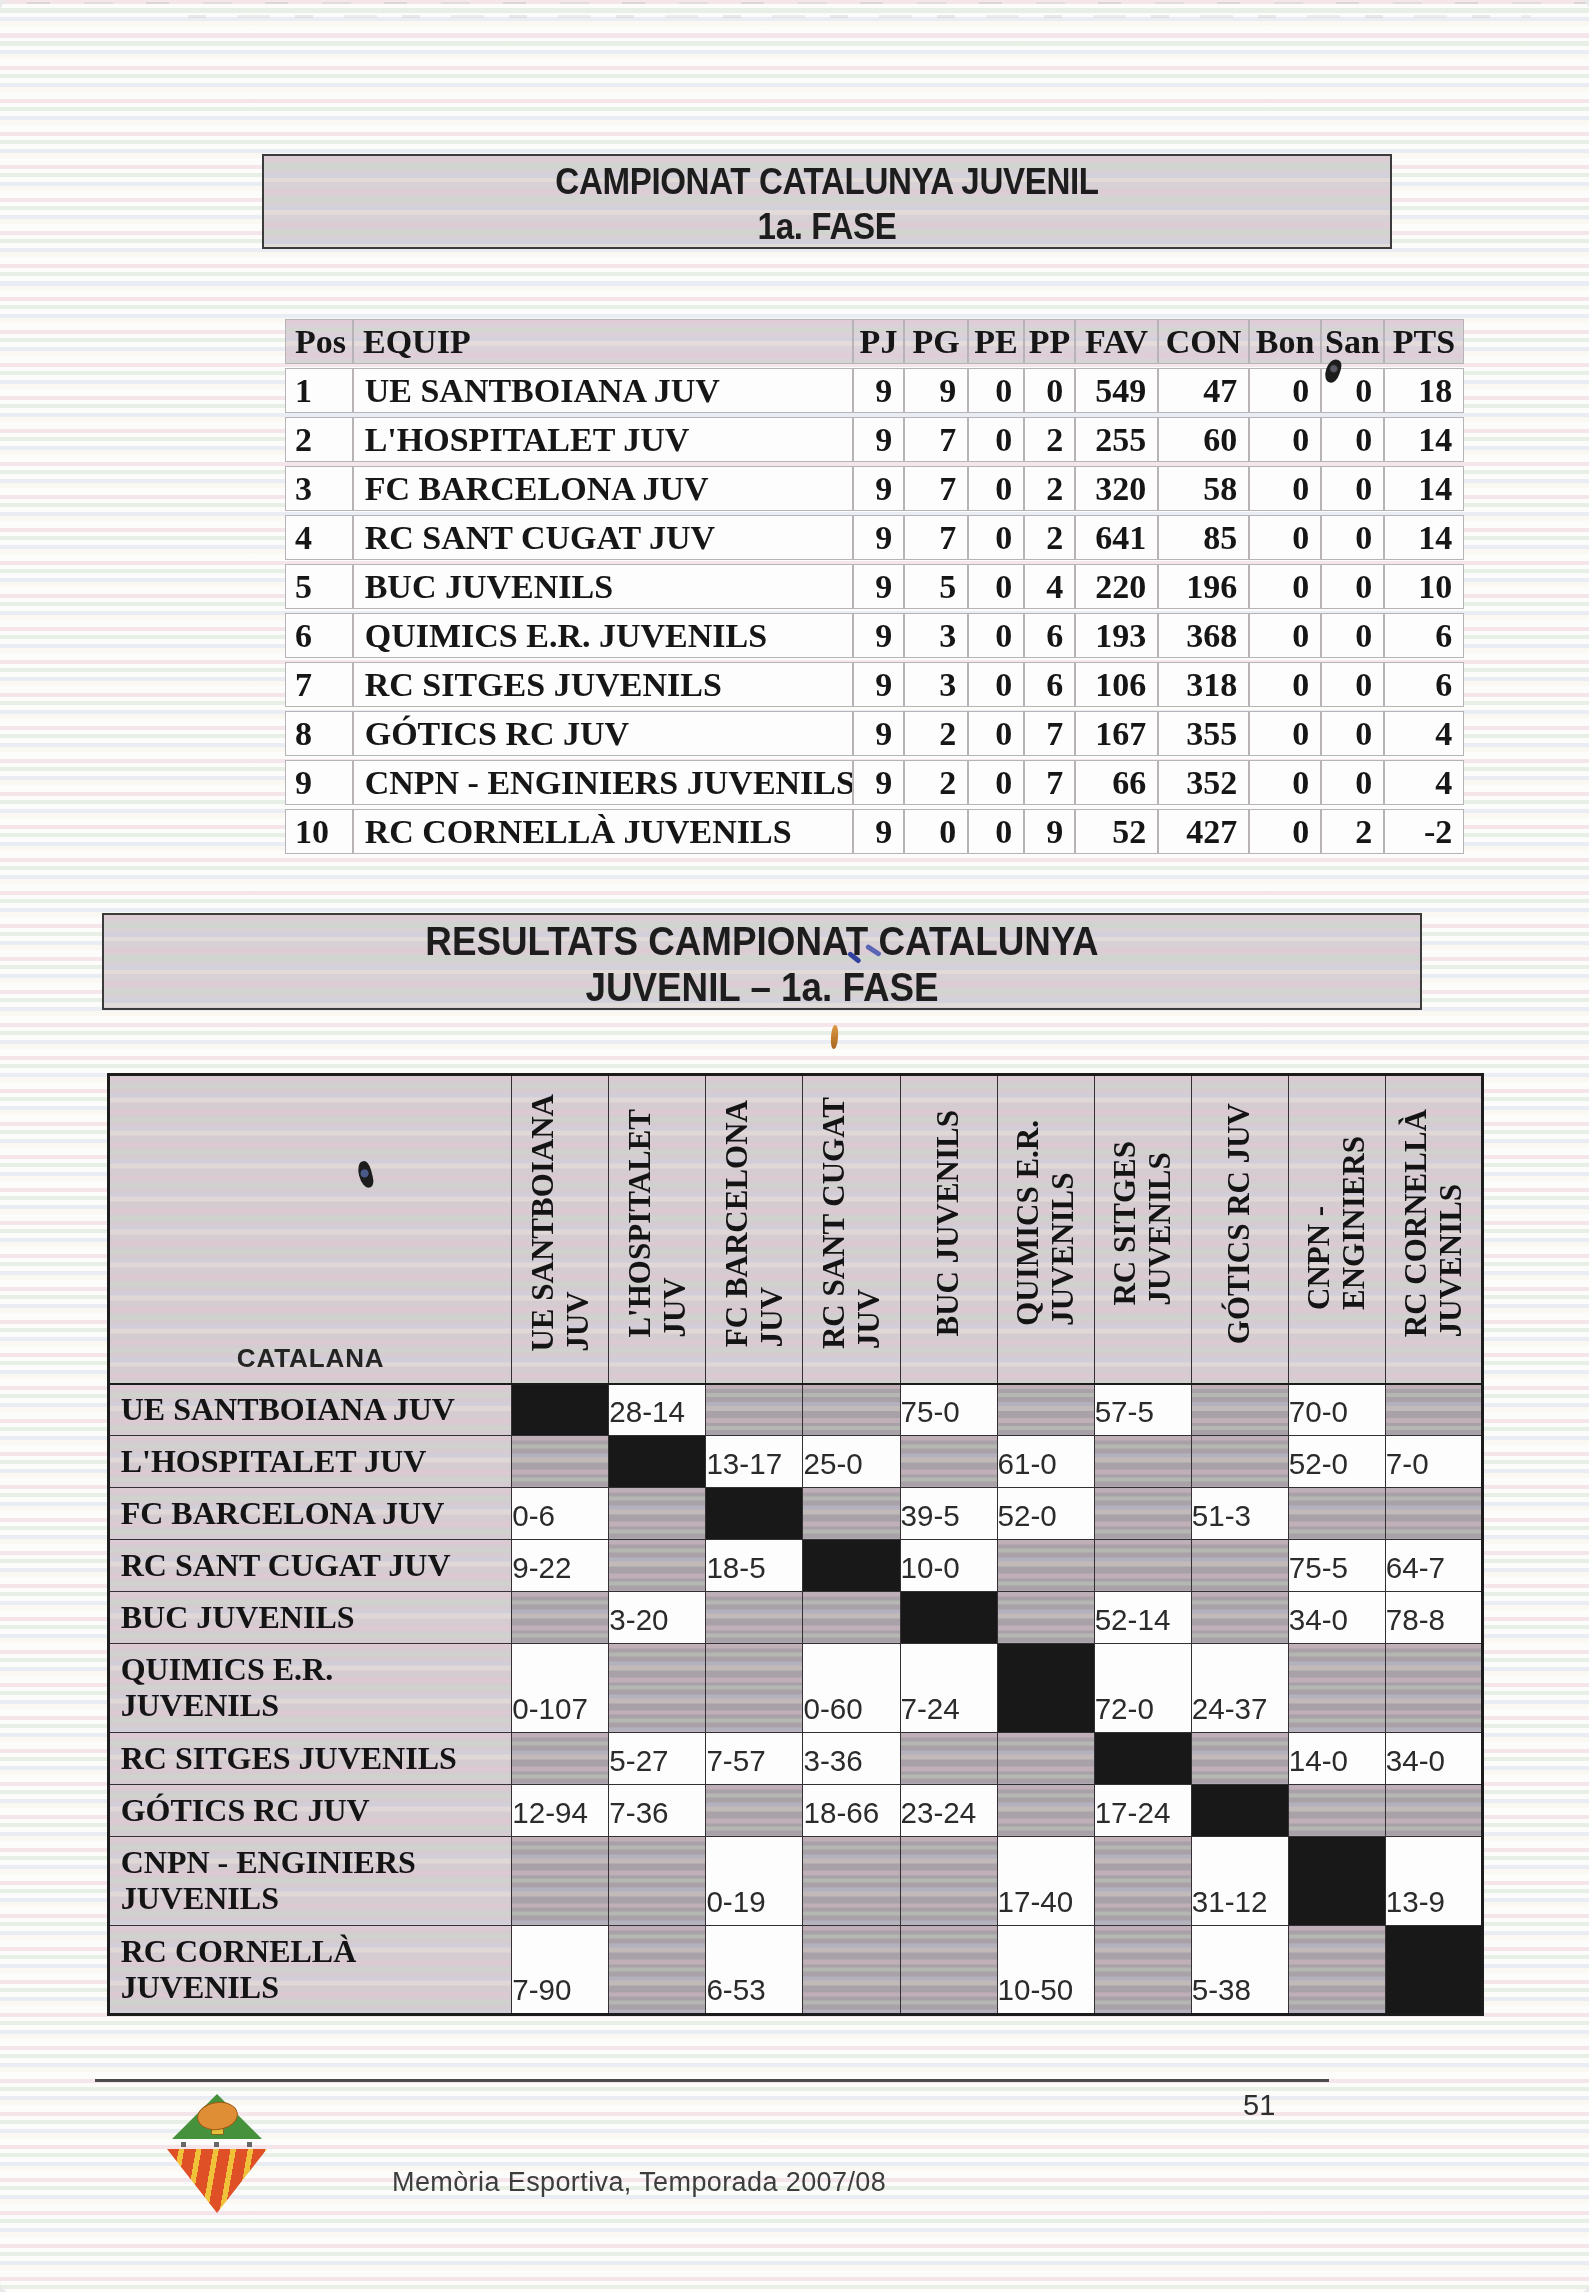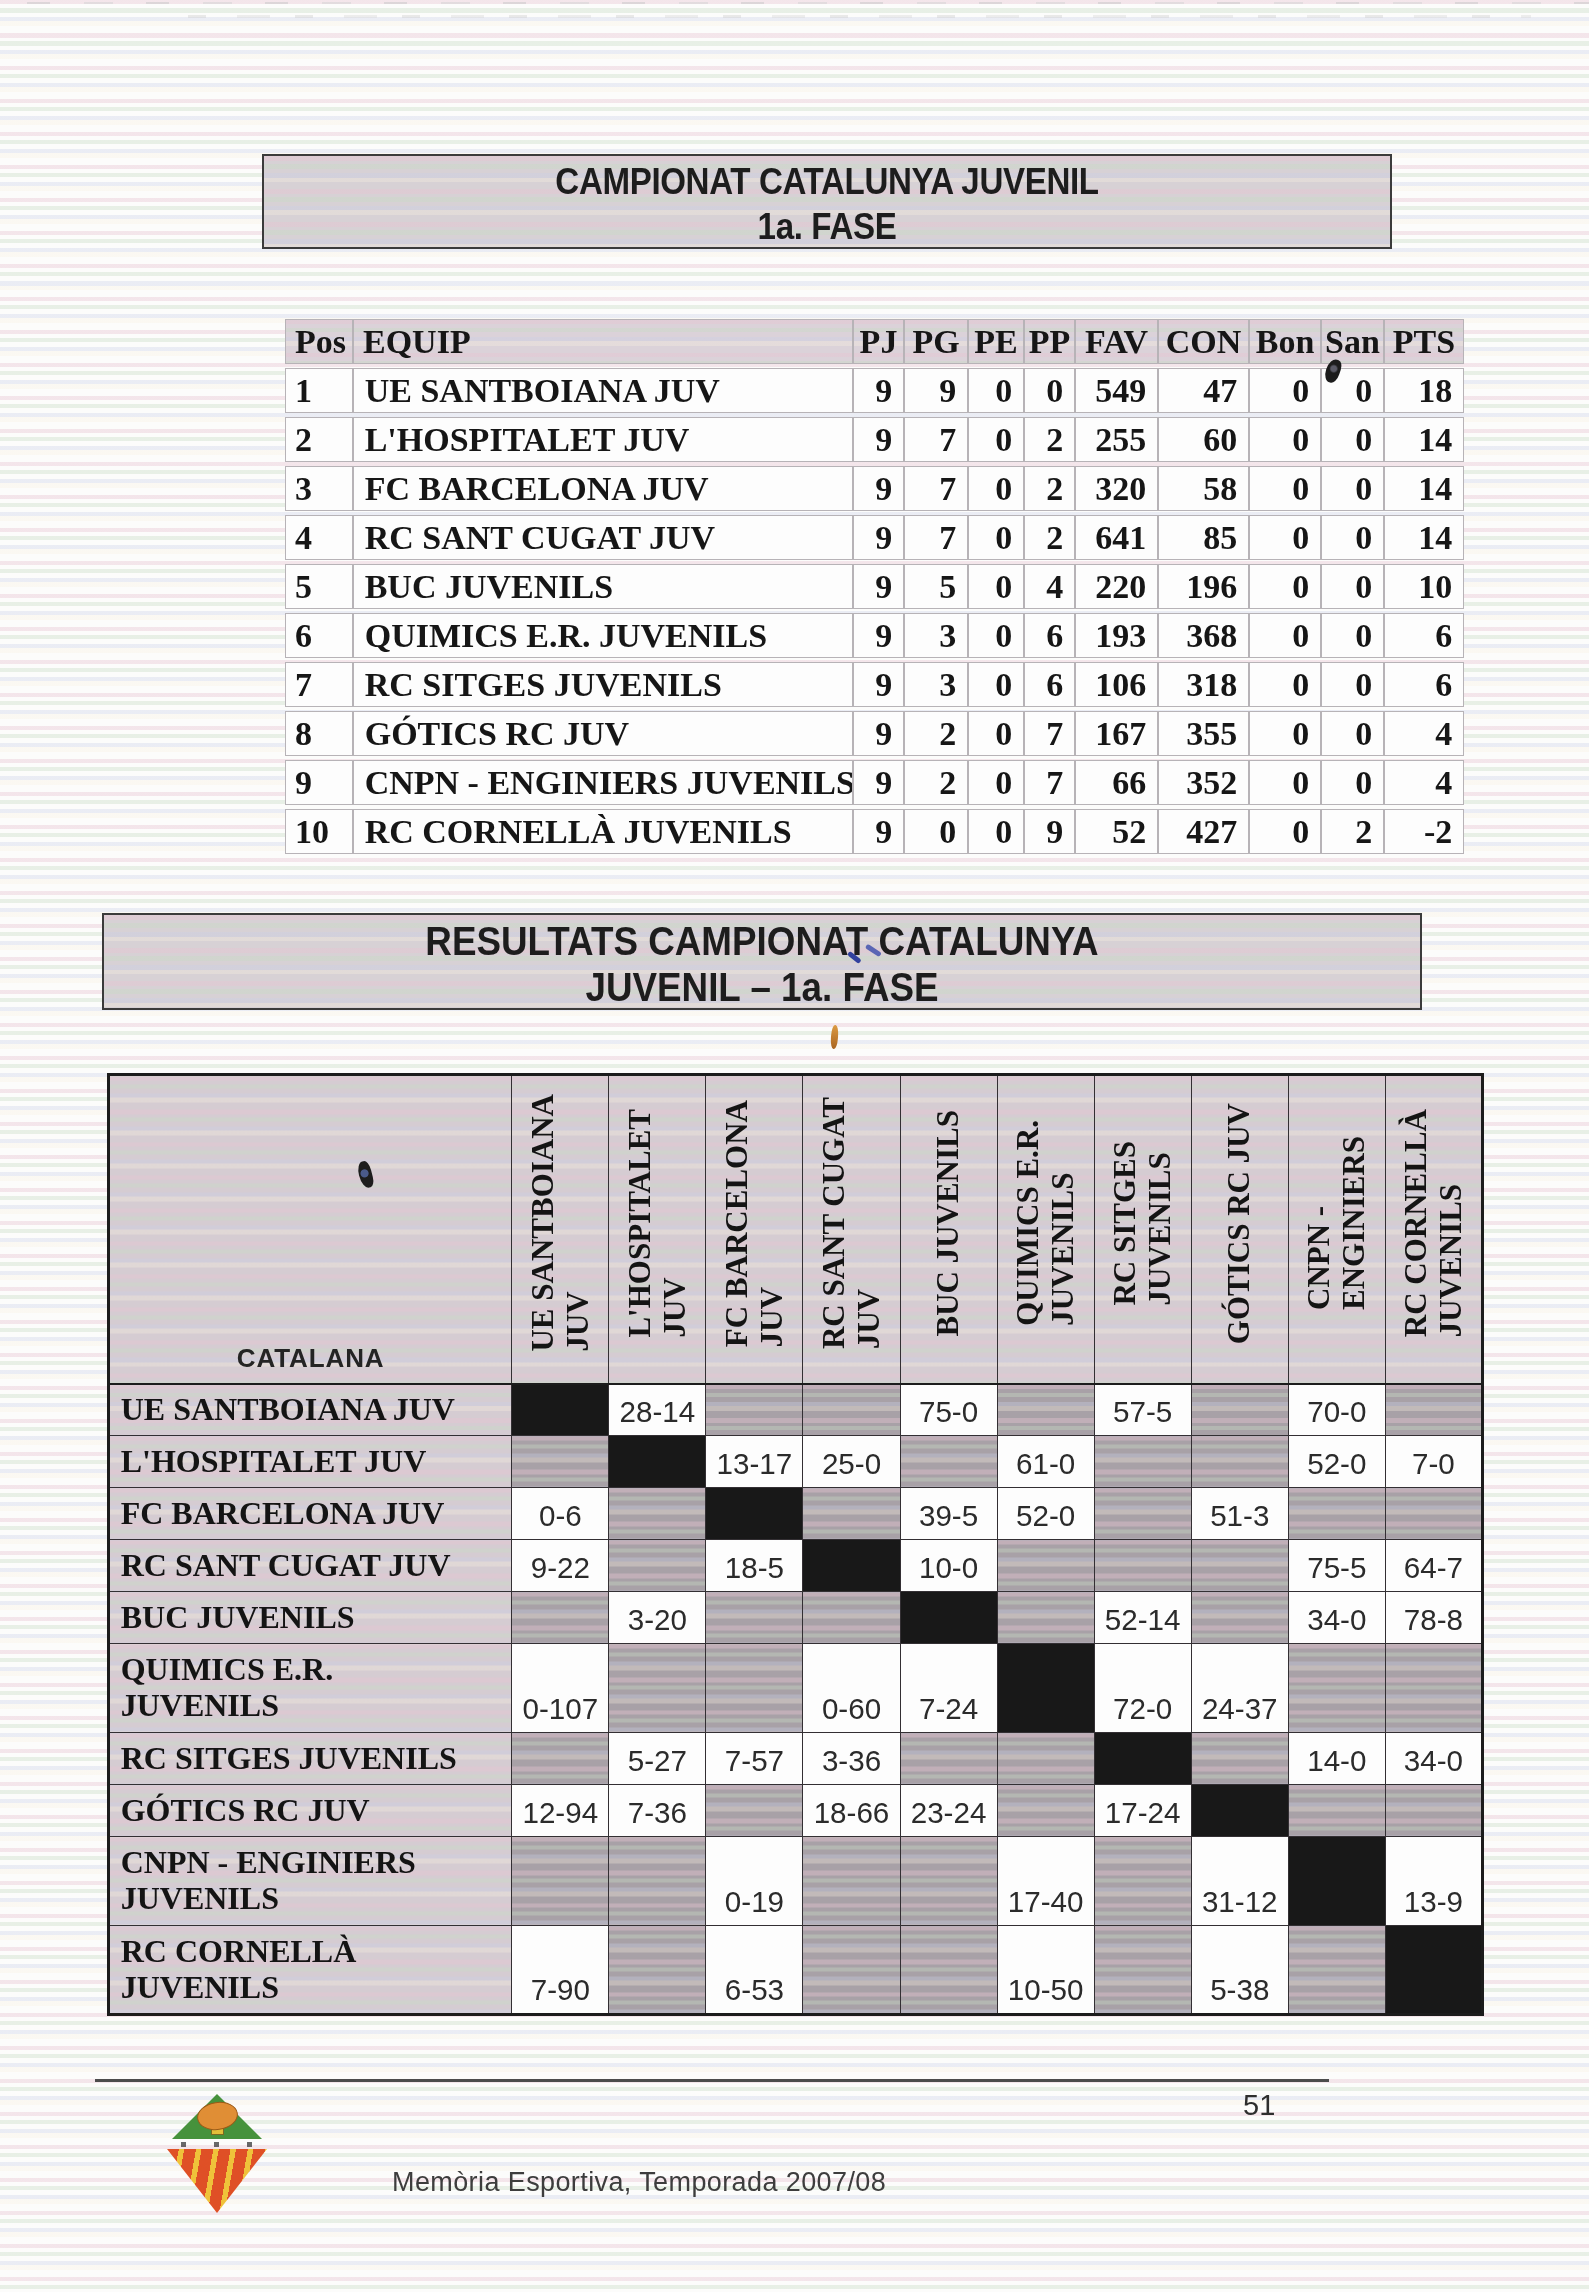--- a/index.html
+++ b/index.html
@@ -9,21 +9,21 @@
       rgba(255,255,255,0) 4.5px 8px,
       rgba(199,219,196,.38) 8px 12.5px,
       rgba(255,255,255,0) 12.5px 17px,
       rgba(201,207,231,.34) 17px 21.5px,
       rgba(248,240,224,.32) 21.5px 26px,
       rgba(255,255,255,0) 26px 33px);
   }
   *{margin:0; padding:0; box-sizing:border-box;}
   html,body{background:#e9e9e9;}
   .page{position:relative; width:1590px; height:2293px; overflow:hidden;
-        background: var(--band), #fcfcfb; font-family:"Liberation Sans",sans-serif;}
+        background: var(--band), #fcfcfb; font-family:"Liberation Sans",sans-serif;border-radius:12px;}
 
   
   .dash1{position:absolute; top:1.8px; left:27px; width:1563px; height:2.7px; opacity:.5;
          background:repeating-linear-gradient(90deg,#c6c6c6 0 23px, transparent 23px 57px, #d2d2d2 57px 86px, transparent 86px 119px);}
   .dash2{position:absolute; top:15px; left:188px; width:1343px; height:2.7px; opacity:.4;
          background:repeating-linear-gradient(90deg,#cccccc 0 18px, transparent 18px 49px, #d6d6d6 49px 82px, transparent 82px 107px);}
 
   
   .tbox{position:absolute; border:2.7px solid #3b3b3b; background: var(--band), #d7d1d5;
         color:var(--ink); text-align:center; font-weight:bold;}
@@ -67,21 +67,21 @@
   th.mcol{background: var(--band), #d5ccd2; vertical-align:middle; text-align:center; padding:0;}
   .vtext{display:inline-block; writing-mode:vertical-rl; transform:rotate(180deg);
         white-space:pre-line; font:bold 31px/1.12 "Liberation Serif",serif;
         color:#141414; max-height:300px; padding-top:9px; text-align:left;}
   th.mrow{background: var(--band), #d5ccd2; text-align:left; padding-left:10.7px;
         font:bold 32px/1.12 "Liberation Serif",serif; color:#141414;
         white-space:pre-line; vertical-align:middle;}
   td.diag{background:#181818;}
   td.empty{background: var(--band), #a8a1a7;}
   td.score{background:#fdfdfd; font:400 29.6px/1 "Liberation Sans",sans-serif; color:#2b2b2b;
-        text-align:center; vertical-align:bottom; padding-bottom:8px;}
+        vertical-align:bottom; padding-bottom:8px;}
 
   
   .speck-san{position:absolute; left:1326px; top:359px; width:14.3px; height:24px;
         background:radial-gradient(circle at 50% 40%, #5a5a66 0 2.7px, #1c1c1c 4.5px);
         border-radius:60% 40% 50% 55%; transform:rotate(18deg);}
   .blue1{position:absolute; left:847px; top:955px; width:15px; height:4.5px; background:#31419e;
         transform:rotate(38deg); border-radius:2.7px;}
   .blue2{position:absolute; left:865px; top:948px; width:17px; height:4.5px; background:#4353ae;
         transform:rotate(33deg); border-radius:2.7px; opacity:.85;}
   .orange-drop{position:absolute; left:831px; top:1025px; width:7.2px; height:24px;

